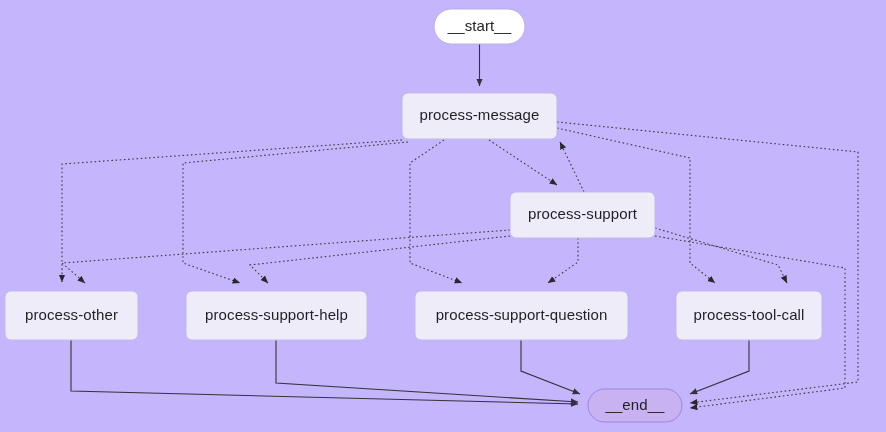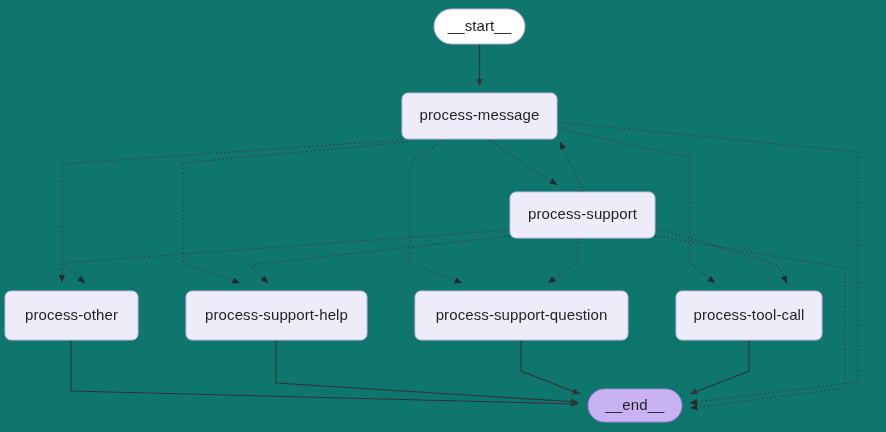--- a/index.html
+++ b/index.html
@@ -10,21 +10,21 @@
   body {
     width: 886px;
     height: 432px;
     font-family: "Liberation Sans", sans-serif;
     overflow: hidden;
   }
   #graph-root {
     position: relative;
     width: 886px;
     height: 432px;
-    background: #0f766e;
+    background: #c4b5fd;
   }
   #graph-svg {
     position: absolute;
     top: 0;
     left: 0;
     width: 886px;
     height: 432px;
     display: block;
   }
   .node-label {

